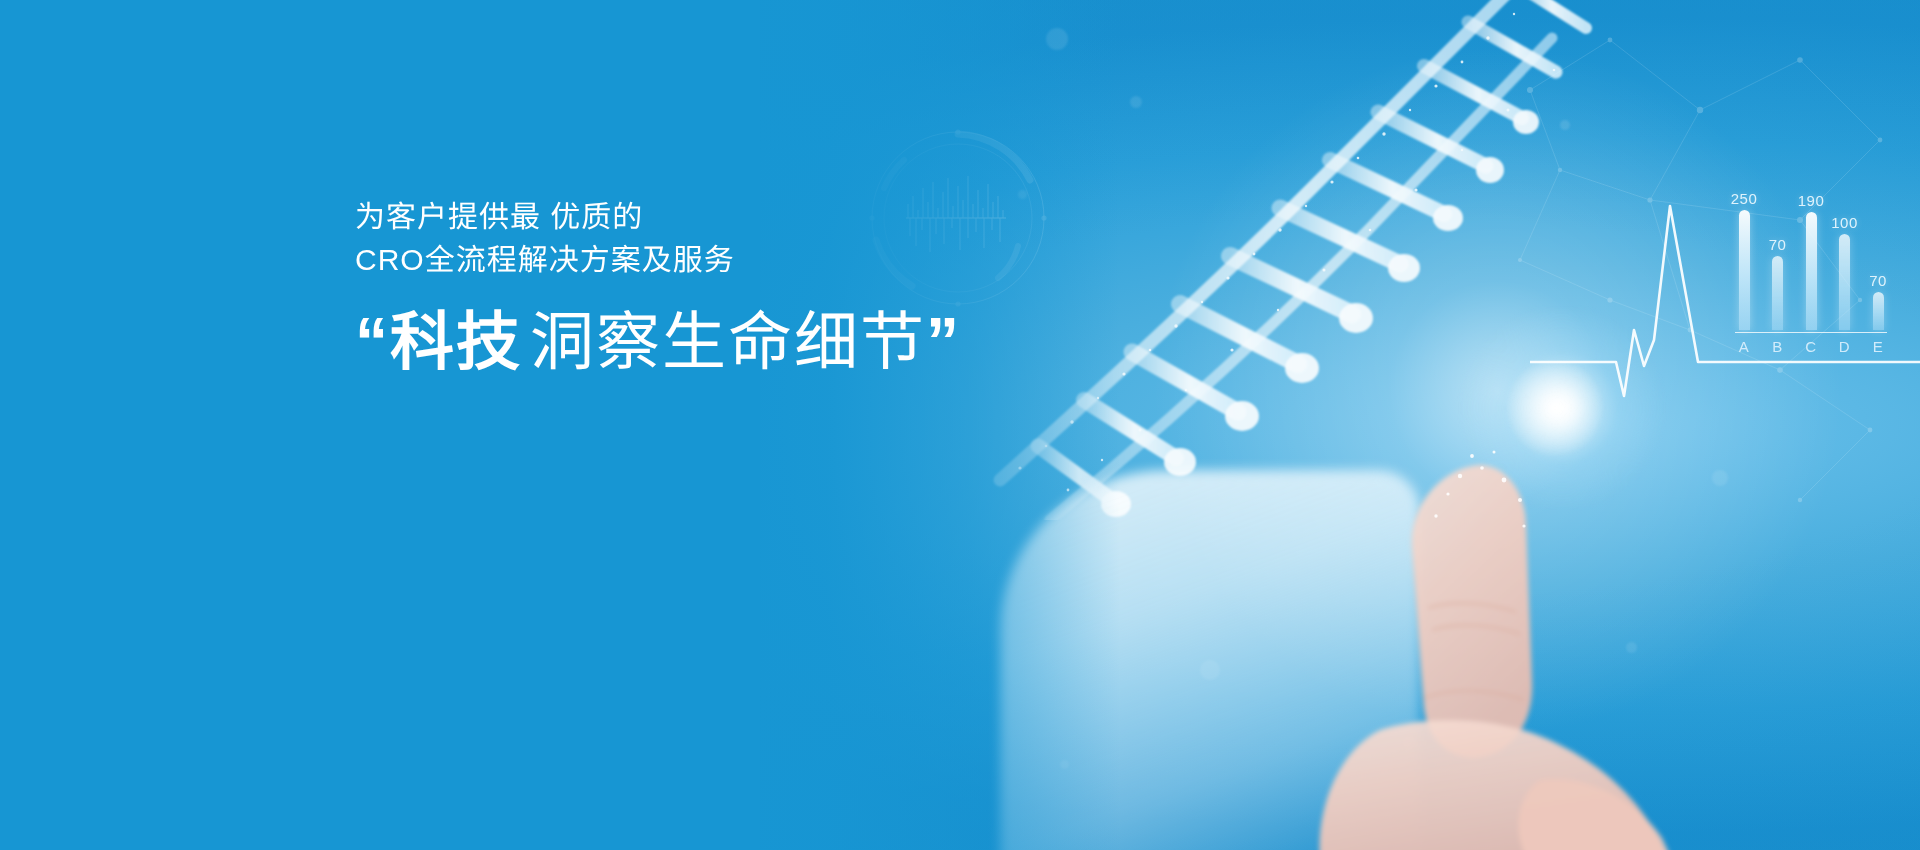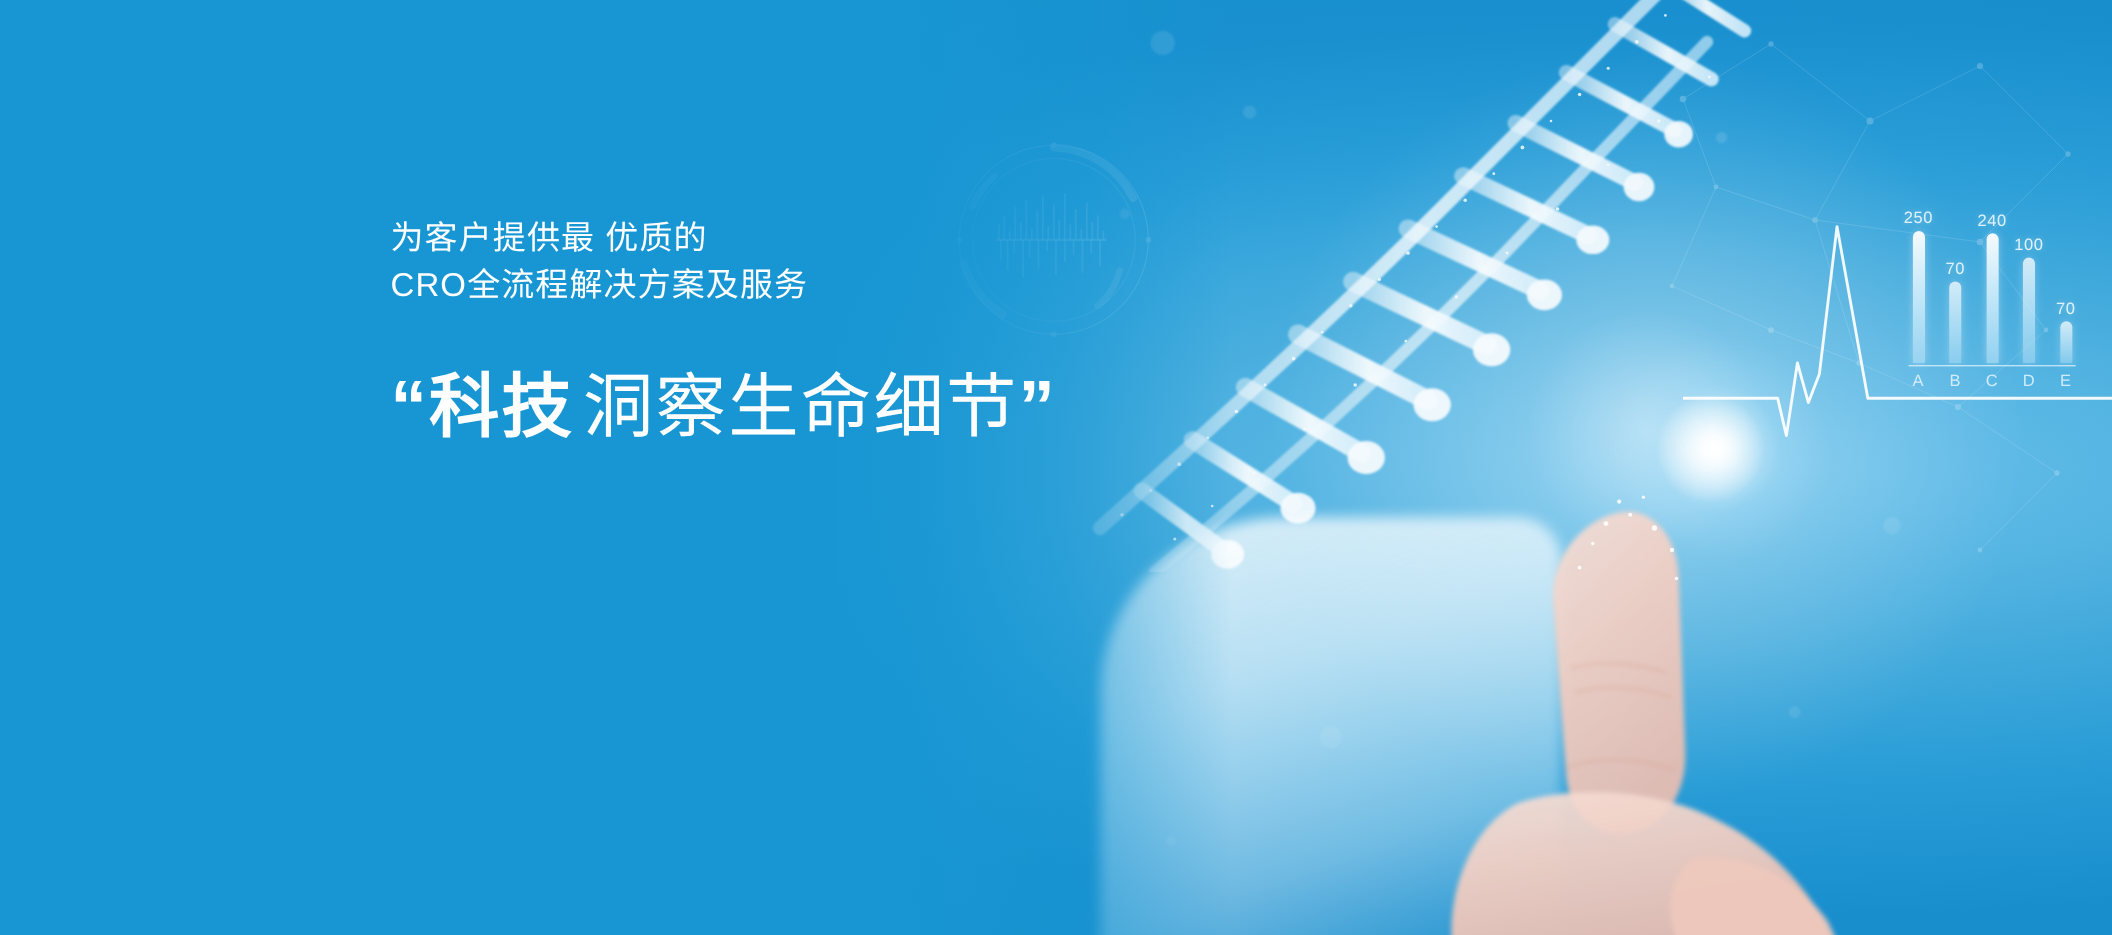--- a/index.html
+++ b/index.html
@@ -136,21 +136,21 @@
   .viewmore-label{
     font-size:16px;letter-spacing:2.6px;color:rgba(255,255,255,.95);font-weight:400;
   }
   .viewmore-circle{
     width:52px;height:52px;border-radius:50%;border:1.4px solid rgba(255,255,255,.85);
     display:flex;align-items:center;justify-content:center;flex:0 0 auto;
   }
   .viewmore-circle svg{display:block;}
 
   .quote{
-    margin-top:52px;
+    margin-top:24px;
     font-size:64px;line-height:1.1;letter-spacing:2px;color:#fff;white-space:nowrap;
   }
   .quote .mark{font-size:66px;font-weight:700;}
   .quote .strong{font-weight:700;}
   .quote .light{font-weight:400;padding-left:8px;}
 </style>
 </head>
 <body>
 
 <div class="stage">
@@ -389,21 +389,21 @@
     <div class="chart-plot">
       <div class="bar-col">
         <span class="bar-val">250</span>
         <div class="bar-rect" style="height:132px"></div>
       </div>
       <div class="bar-col">
         <span class="bar-val">70</span>
         <div class="bar-rect" style="height:74px;opacity:.8"></div>
       </div>
       <div class="bar-col">
-        <span class="bar-val">240</span>
+        <span class="bar-val">190</span>
         <div class="bar-rect" style="height:118px"></div>
       </div>
       <div class="bar-col">
         <span class="bar-val">100</span>
         <div class="bar-rect" style="height:96px;opacity:.82"></div>
       </div>
       <div class="bar-col">
         <span class="bar-val">70</span>
         <div class="bar-rect" style="height:38px;opacity:.8"></div>
       </div>

